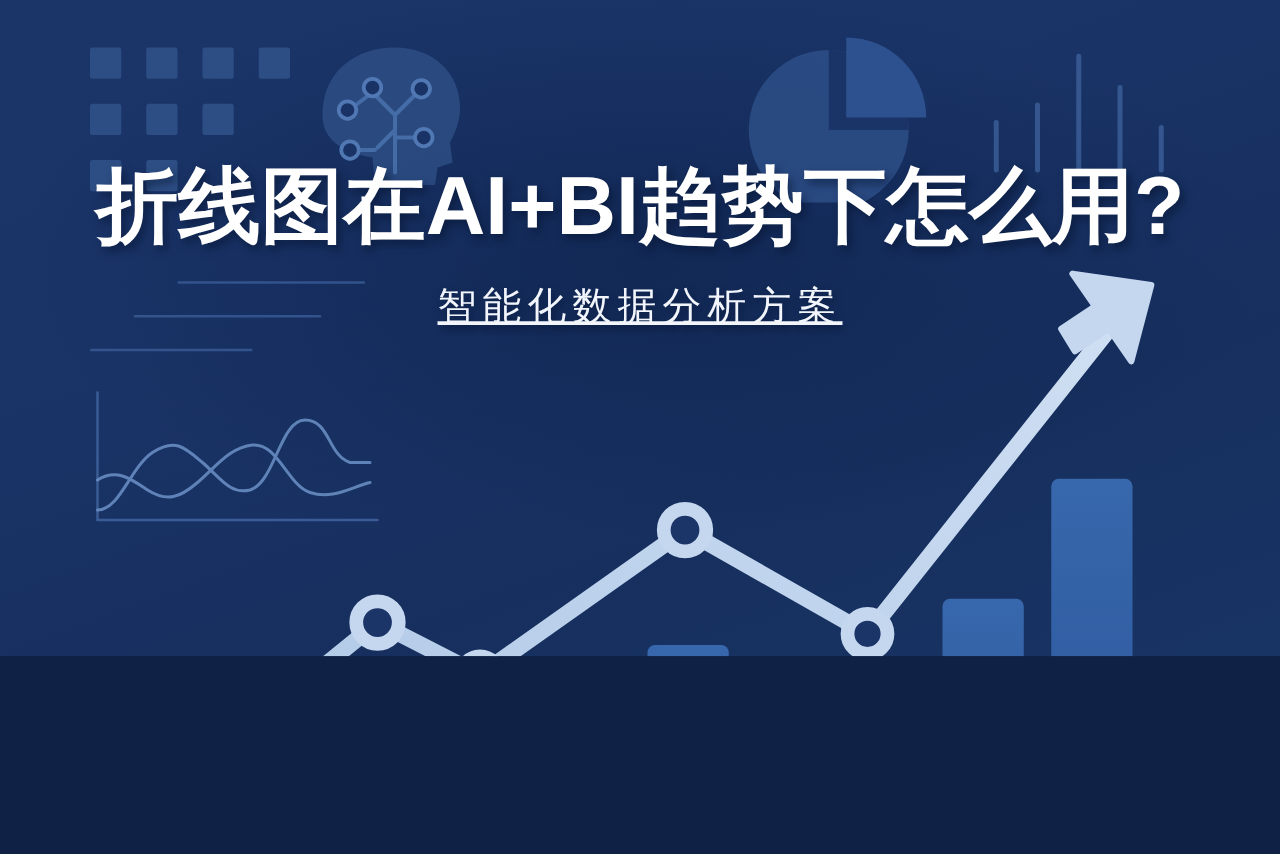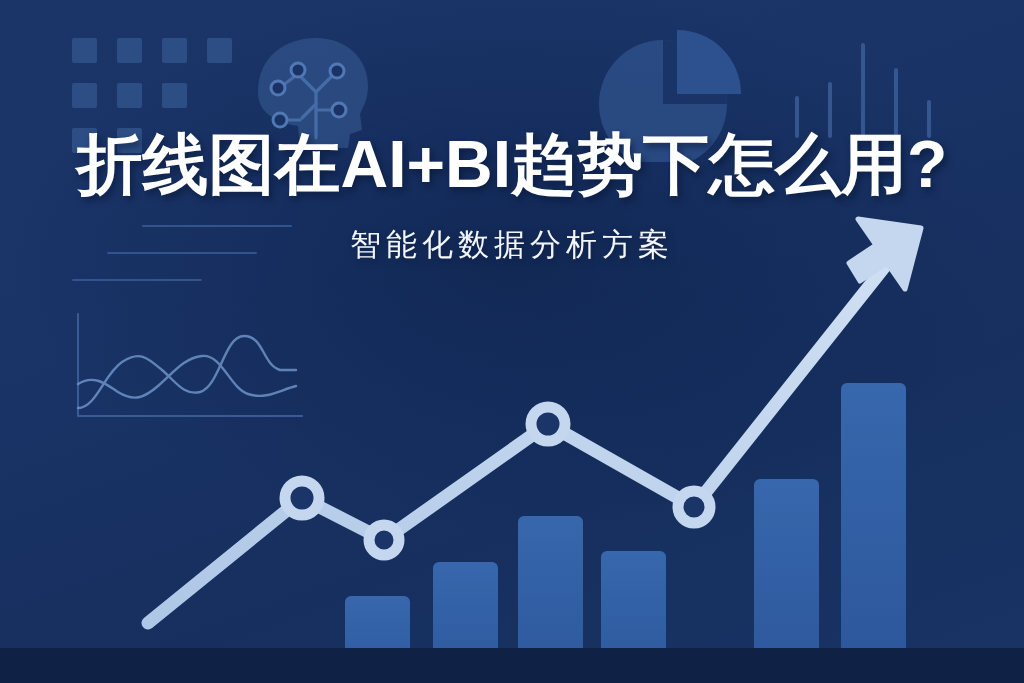--- a/index.html
+++ b/index.html
@@ -7,21 +7,21 @@
     margin: 0;
     padding: 0;
     background: #0f2145;
   }
   body {
     font-family: "Liberation Sans", "DejaVu Sans", sans-serif;
   }
   #poster {
     position: relative;
     width: 1024px;
-    height: 648px;
+    height: 525px;
     overflow: hidden;
     background: #1a3468;
     background-image:
       radial-gradient(ellipse 70% 60% at 50% 40%, rgba(12,32,72,0.55) 0%, rgba(12,32,72,0.0) 70%),
       linear-gradient(160deg, #1b3569 0%, #1a3468 35%, #162f5e 70%, #183464 100%);
   }
 
   
   .deco {
     position: absolute;
@@ -130,20 +130,21 @@
     text-shadow: 3px 4px 7px rgba(6,18,45,0.55);
     padding: 0 40px;
   }
   #subtitle {
     margin: 22px 0 0 0;
     color: #f2f6fc;
     font-size: 31px;
     font-weight: normal;
     letter-spacing: 5px;
     text-shadow: 2px 3px 6px rgba(6,18,45,0.5);
+    text-decoration: underline;
   }
 </style>
 </head>
 <body>
 
 <div id="poster">
 
   <div class="deco" id="dot-grid">
     <i style="left:0px;   top:0px;"></i>
     <i style="left:45px;  top:0px;"></i>

